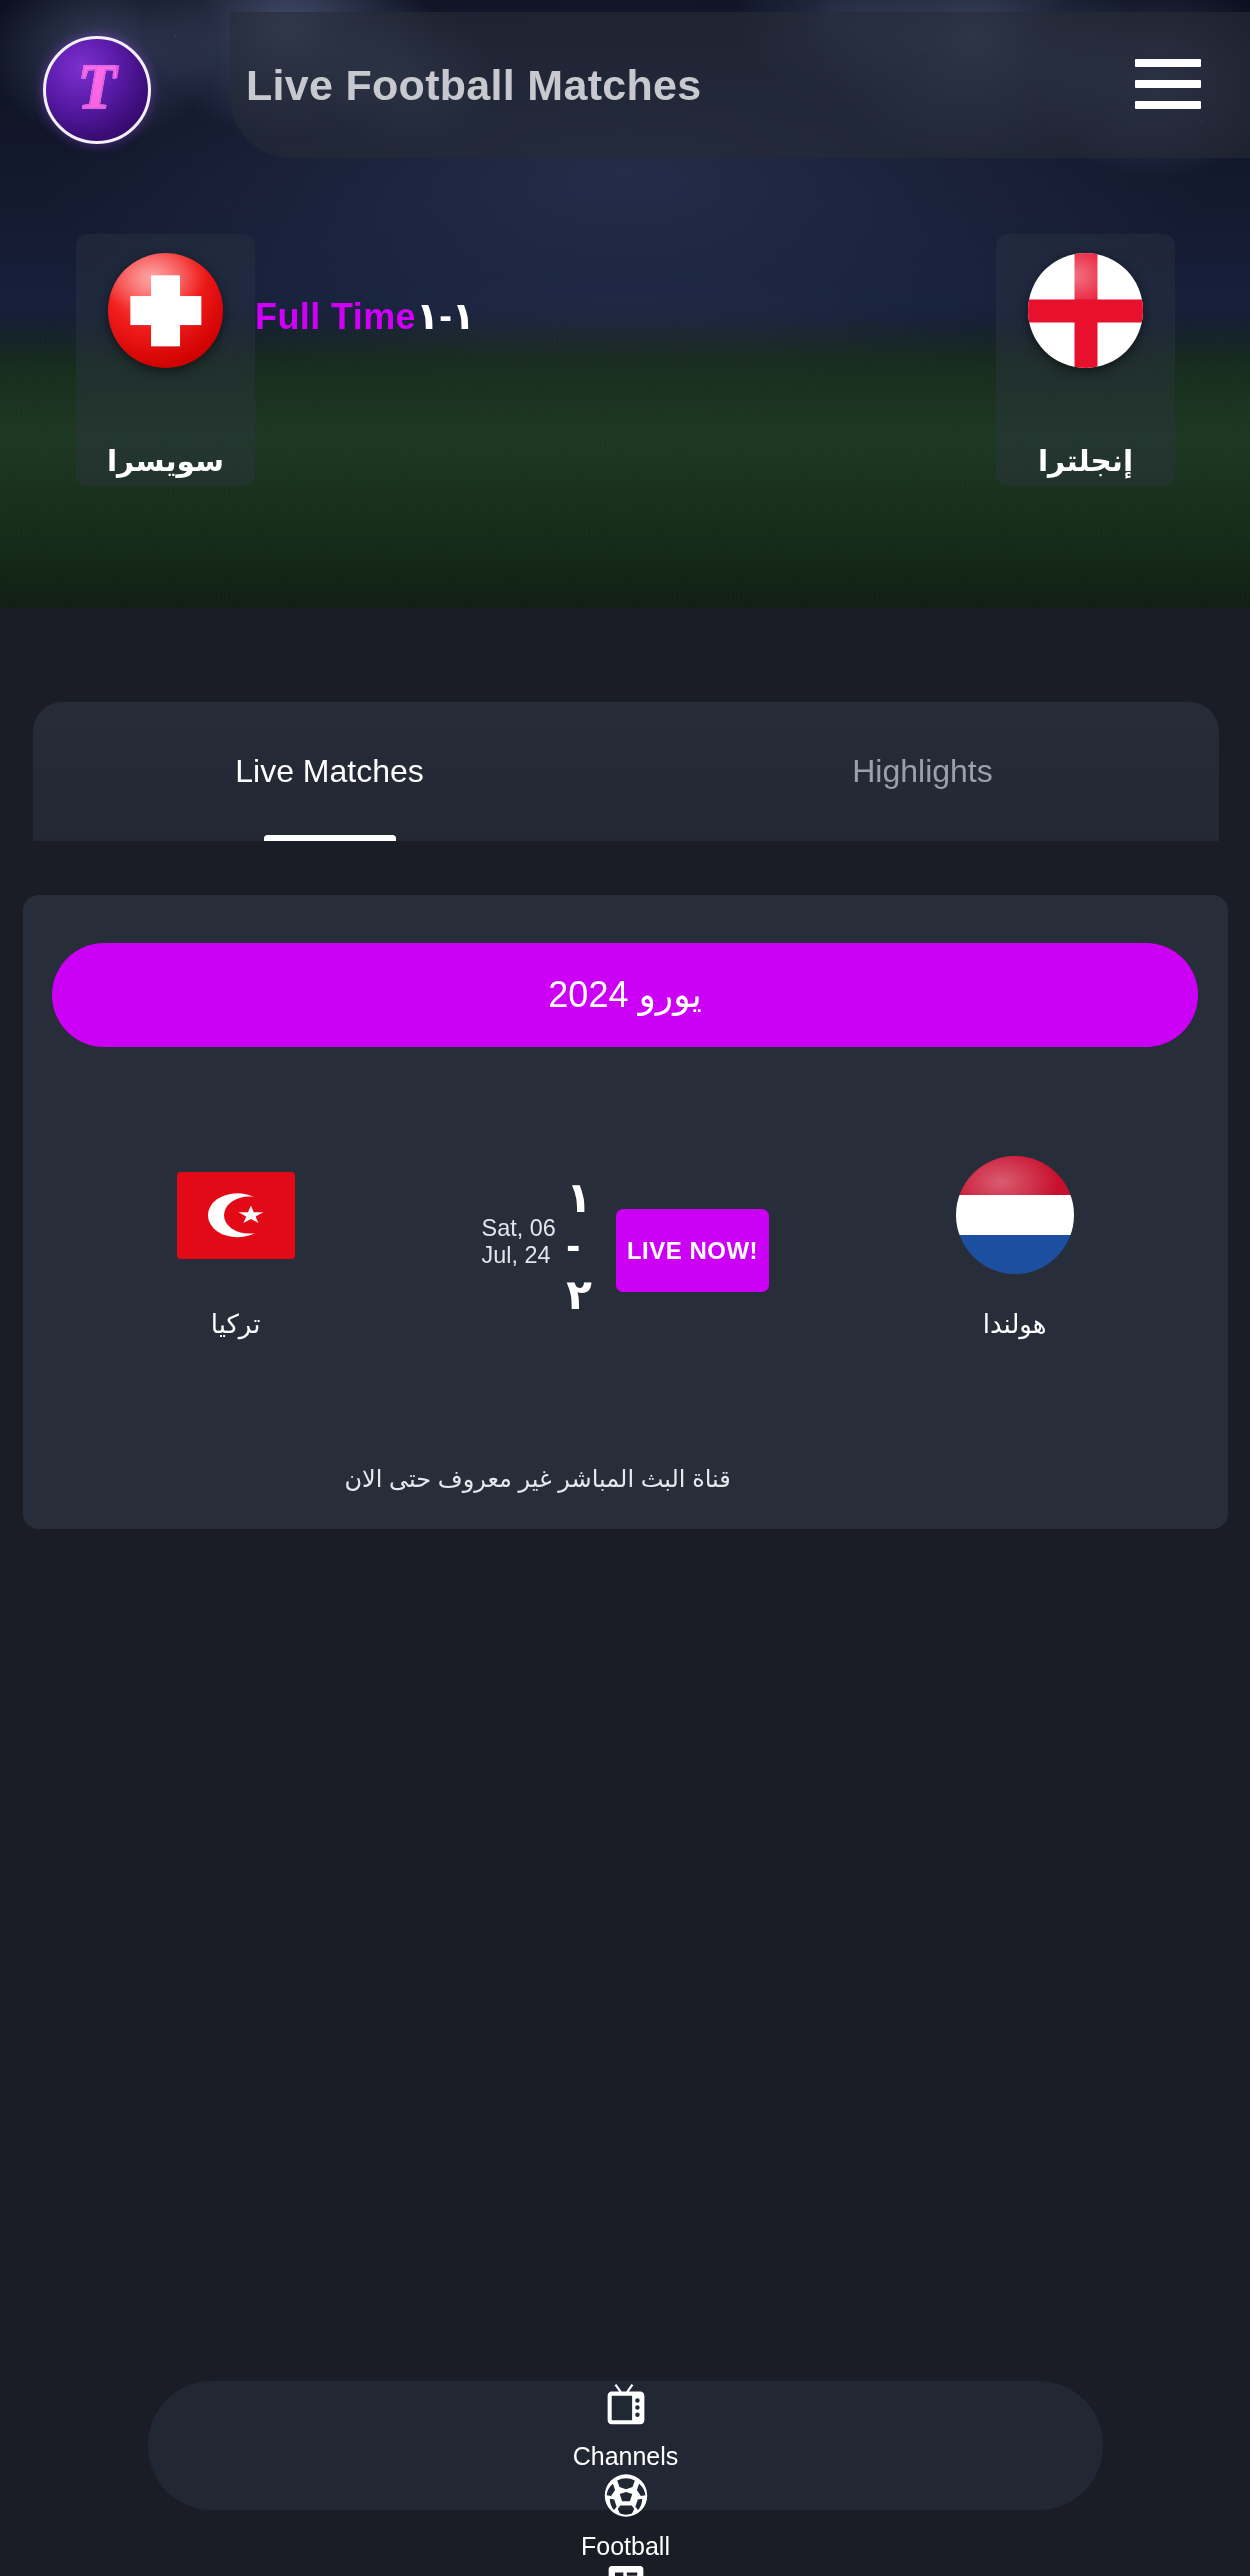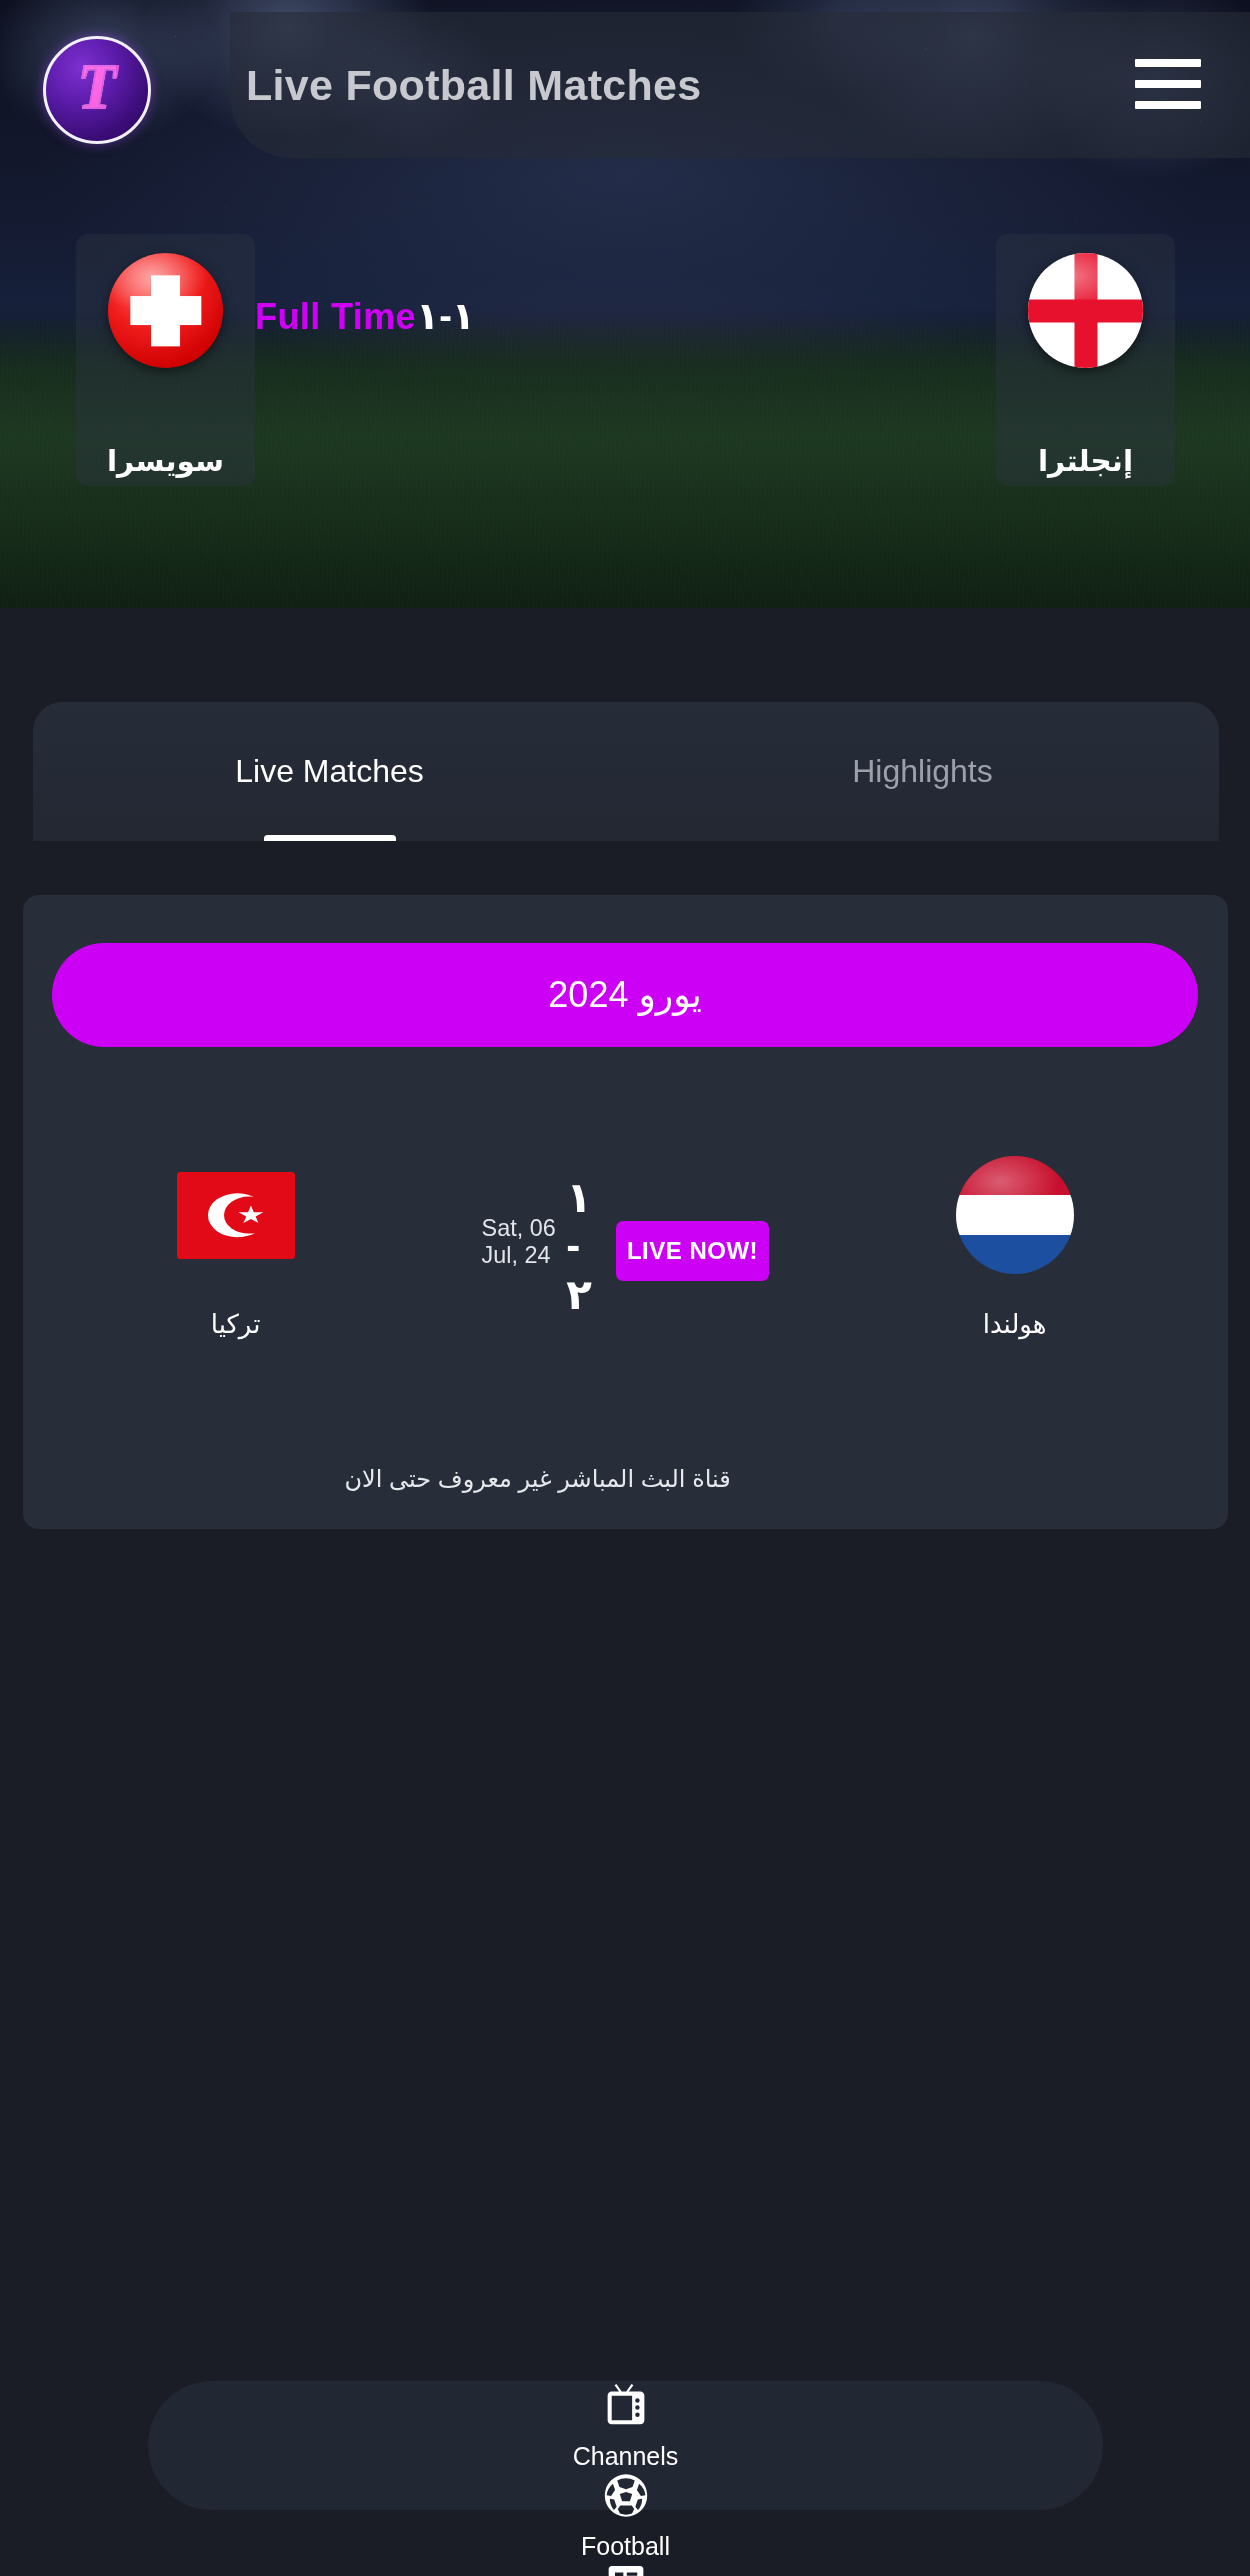--- a/index.html
+++ b/index.html
@@ -411,21 +411,21 @@
     margin-top: 17.4px;
     font-size: 42px;
     font-weight: bold;
     color: #ffffff;
     direction: ltr;
     letter-spacing: 1.7px;
   }
   .live-btn {
     margin-top: 26px;
     width: 269px;
-    height: 60px;
+    height: 83px;
     background: #cc00f5;
     border: none;
     border-radius: 7px;
     color: #ffffff;
     font-size: 24px;
     font-weight: bold;
     font-family: inherit;
     letter-spacing: 0.5px;
     cursor: pointer;
   }

